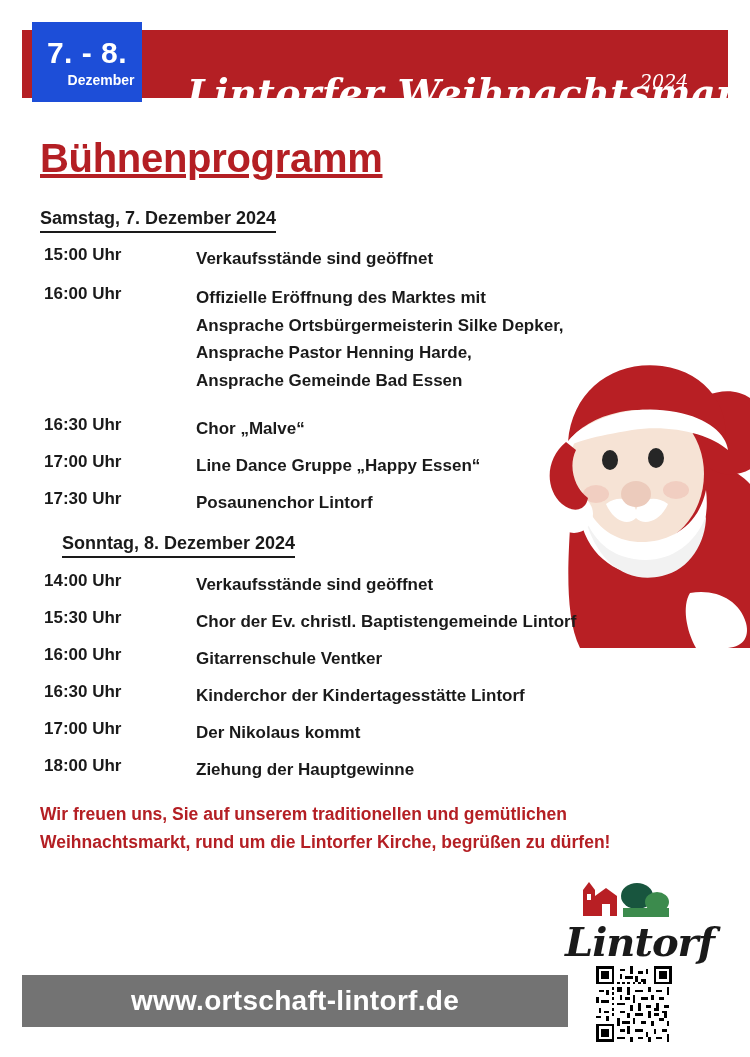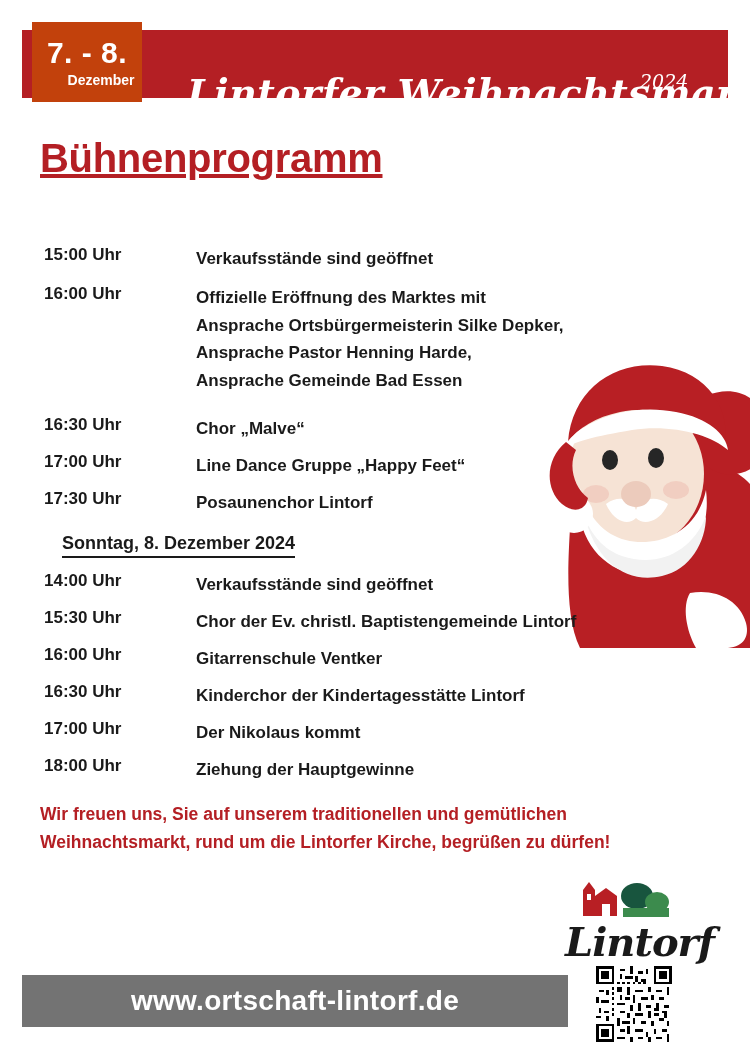--- a/index.html
+++ b/index.html
@@ -31,21 +31,21 @@
     width: 706px;
     height: 68px;
     background: #b41f24;
   }
   .date-box {
     position: absolute;
     left: 32px;
     top: 22px;
     width: 110px;
     height: 80px;
-    background: #c2410c;
+    background: #1d4ed8;
     display: flex;
     flex-direction: column;
     align-items: center;
     justify-content: center;
     color: #ffffff;
   }
   .date-box .big {
     font-size: 30px;
     font-weight: bold;
     line-height: 1;
@@ -259,39 +259,40 @@
       <path d="M58 104 C62 52 104 22 152 28 C198 34 222 72 214 108 C190 80 150 66 110 74 C86 79 68 90 58 104 Z" fill="#b81f24"></path>
 
       <path d="M52 112 C66 84 118 64 166 74 C198 80 216 96 218 112 C200 96 160 86 122 92 C86 98 62 104 52 112 Z" fill="#ffffff"></path>
 
       <circle cx="64" cy="176" r="19" fill="#ffffff"></circle>
 
       <path d="M56 104 C36 120 34 150 52 166 C64 176 76 172 78 160 C64 150 58 128 66 112 Z" fill="#b81f24"></path>
     </svg>
   </div>
 
+  <div class="day-heading" id="day-0-heading">Samstag, 7. Dezember 2024</div>
 
   <div class="row" style="top:245px">
     <span class="time">15:00 Uhr</span>
     <span class="desc">Verkaufsstände sind geöffnet</span>
   </div>
   <div class="row" style="top:284px">
     <span class="time">16:00 Uhr</span>
     <span class="desc" style="white-space:pre-line">Offizielle Eröffnung des Marktes mit
 Ansprache Ortsbürgermeisterin Silke Depker,
 Ansprache Pastor Henning Harde,
 Ansprache Gemeinde Bad Essen</span>
   </div>
   <div class="row" style="top:415px">
     <span class="time">16:30 Uhr</span>
     <span class="desc">Chor „Malve“</span>
   </div>
   <div class="row" style="top:452px">
     <span class="time">17:00 Uhr</span>
-    <span class="desc">Line Dance Gruppe „Happy Feet“</span>
+    <span class="desc">Line Dance Gruppe „Happy Essen“</span>
   </div>
   <div class="row" style="top:489px">
     <span class="time">17:30 Uhr</span>
     <span class="desc">Posaunenchor Lintorf</span>
   </div>
 
   <div class="day-heading" id="day-1-heading">Sonntag, 8. Dezember 2024</div>
 
   <div class="row" style="top:571px">
     <span class="time">14:00 Uhr</span>

